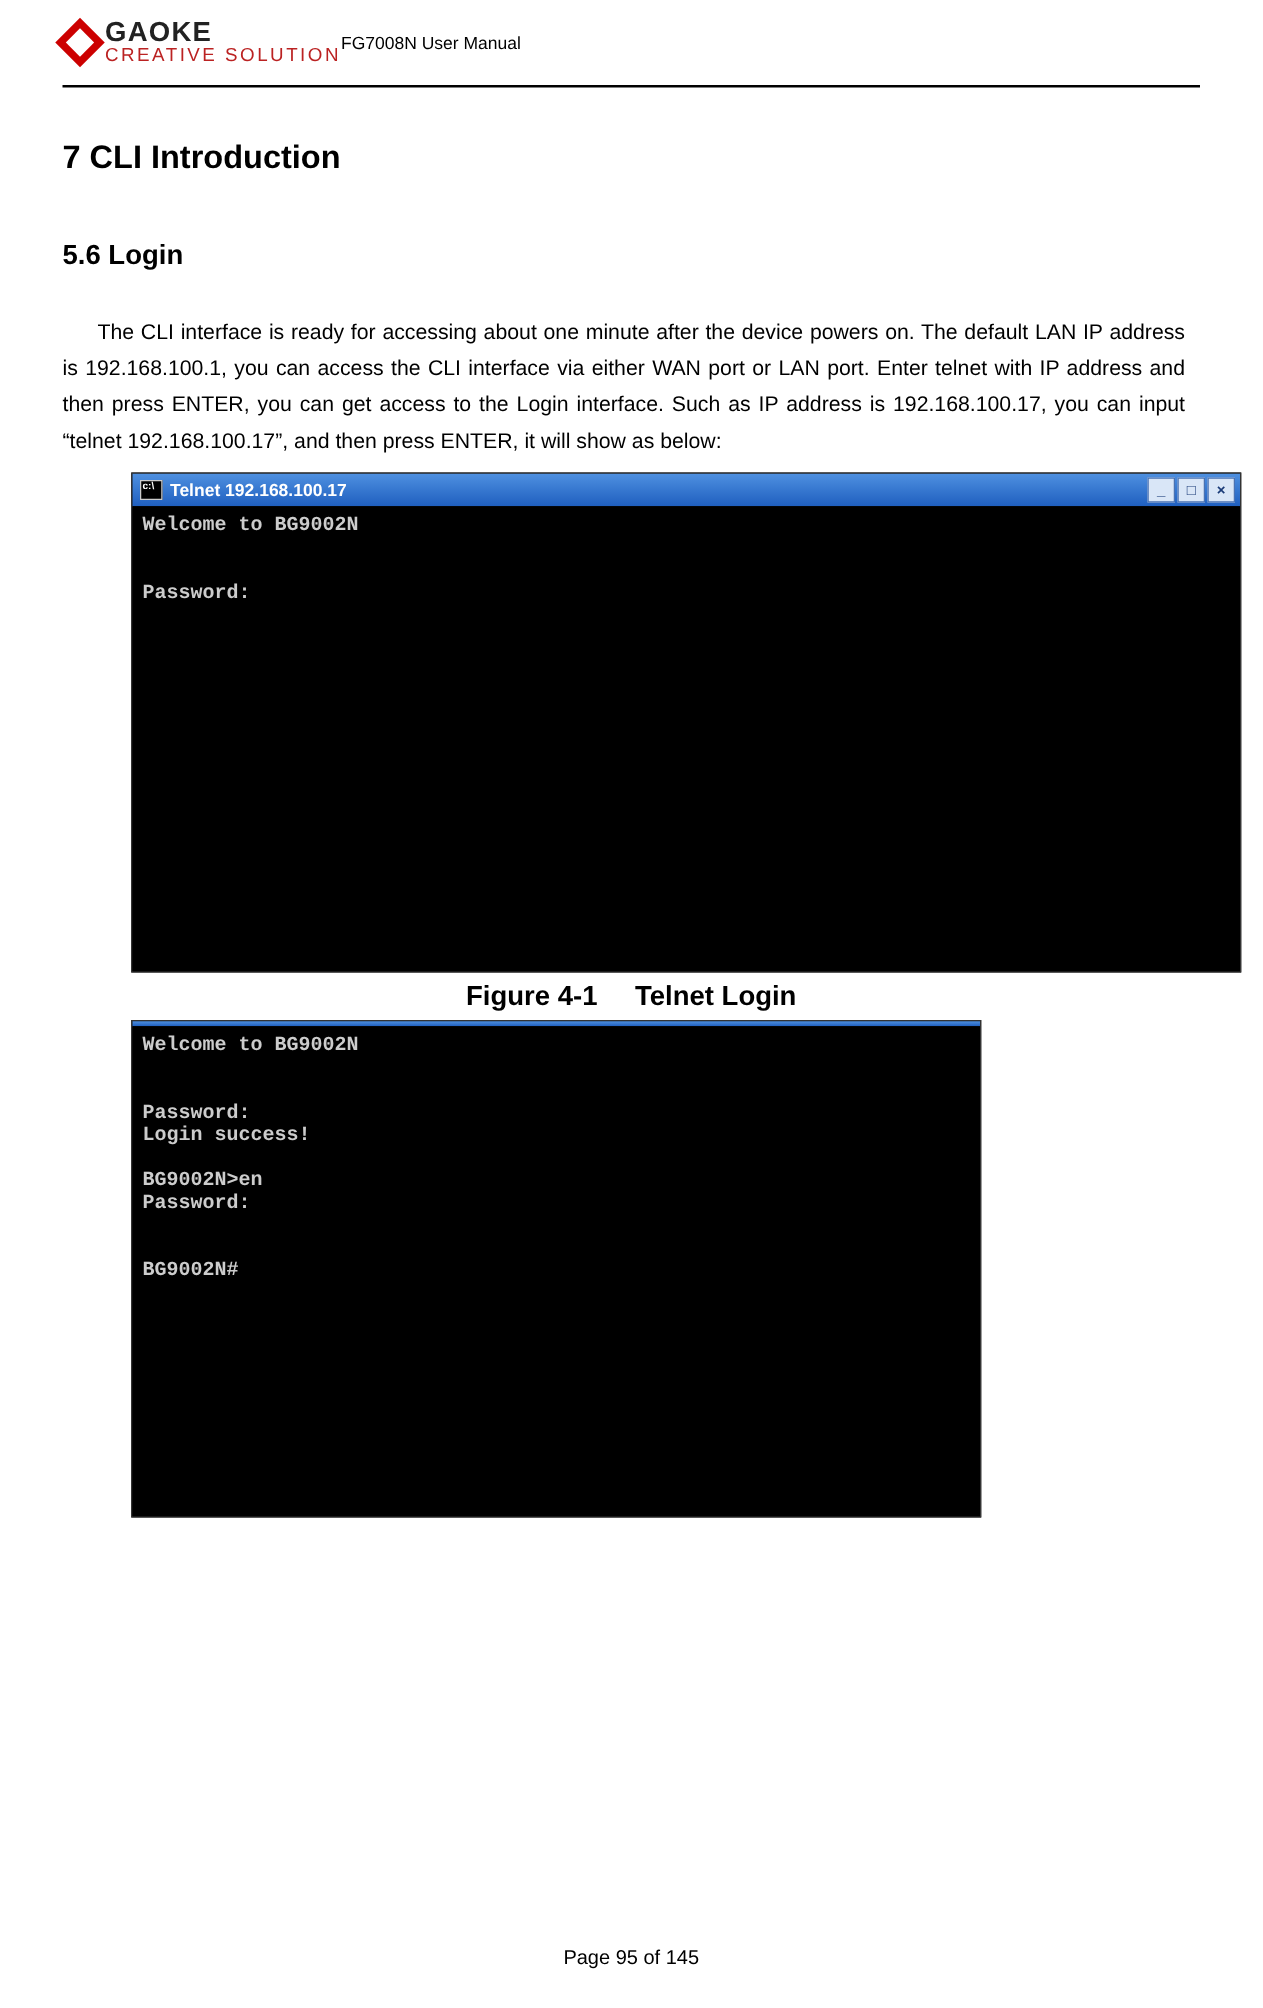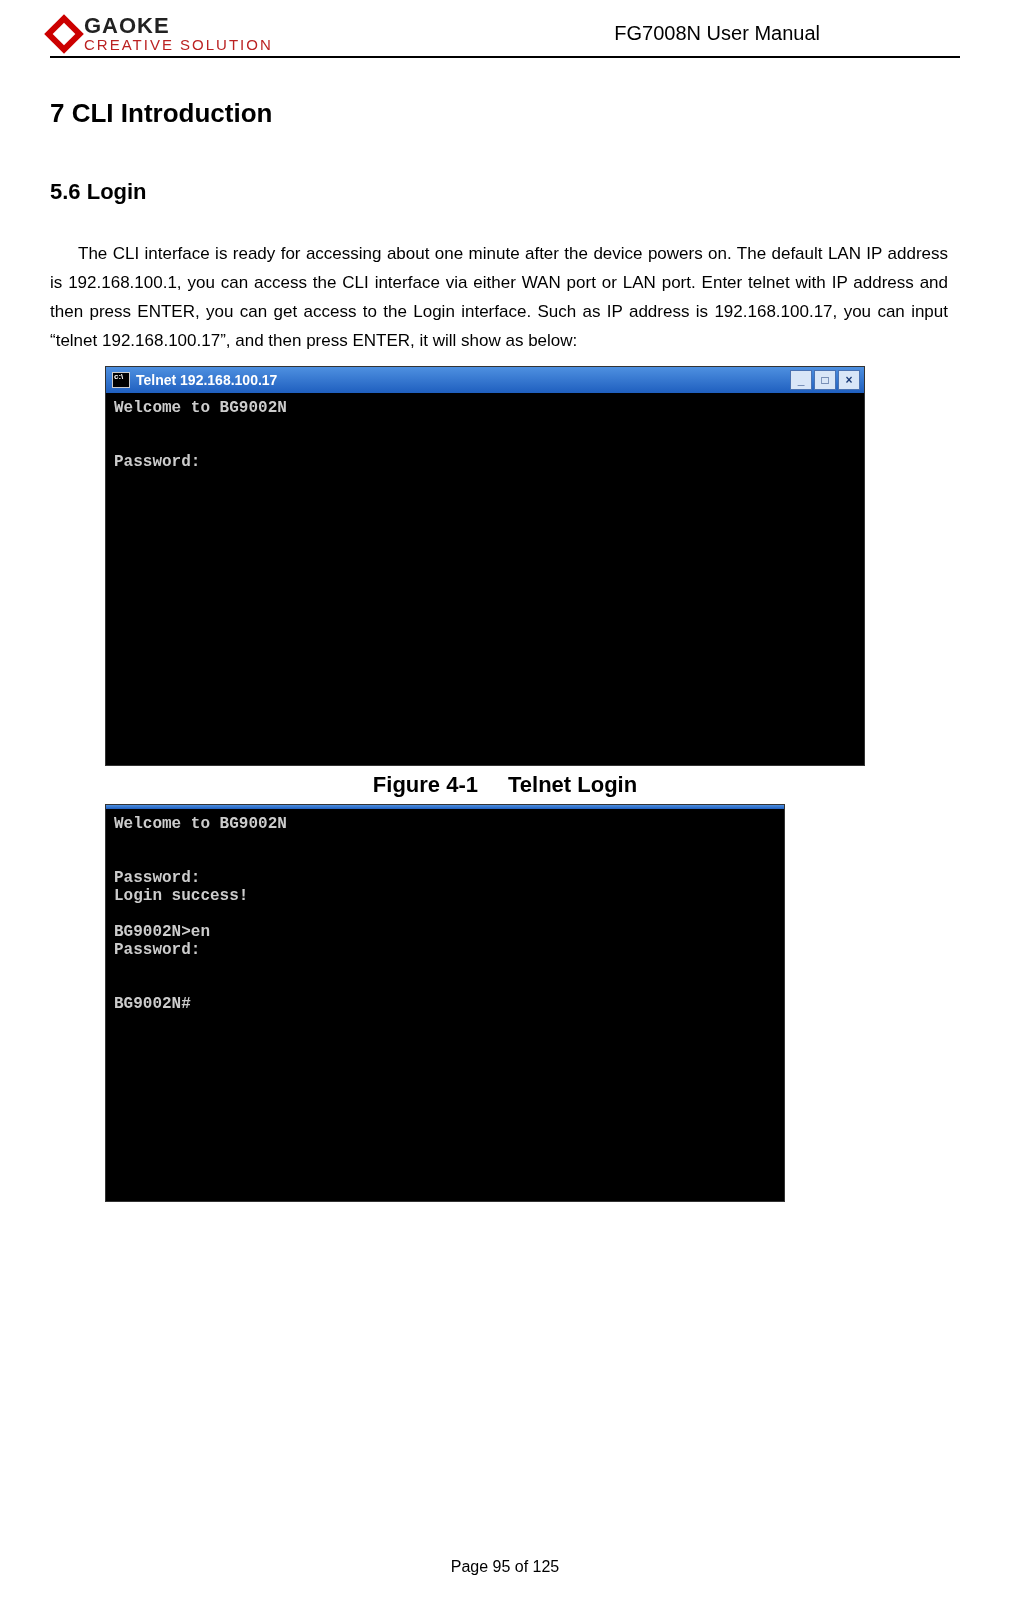--- a/index.html
+++ b/index.html
@@ -14,21 +14,21 @@
     min-height: 1606px;
     margin: 0 auto;
     box-sizing: border-box;
     padding: 15px 50px 30px 50px;
     position: relative;
   }
   .header-row {
     display: flex;
     align-items: center;
     justify-content: space-between;
-    padding-bottom: 4px;
+    padding-bottom: 16px;
   }
   .logo {
     display: flex;
     align-items: center;
     gap: 6px;
   }
   .logo-mark {
     width: 28px;
     height: 28px;
     background: #c00;
@@ -52,22 +52,22 @@
     font-weight: 700;
     letter-spacing: 1px;
     color: #222;
   }
   .logo-tag {
     font-size: 15px;
     letter-spacing: 2px;
     color: #b22;
   }
   .header-title {
-    font-size: 20px;
-    text-align: right;
+    font-size: 14px;
+    text-align: left;
     flex: 1;
   }
   .hr {
     border: 0;
     border-top: 2px solid #000;
     margin: 0 0 40px 0;
   }
   .h1 {
     font-size: 26px;
     font-weight: 700;
@@ -91,21 +91,21 @@
   .fig-caption {
     text-align: center;
     font-size: 22px;
     font-weight: 700;
     margin: 6px 0 6px 0;
   }
   .fig-caption .sp { display:inline-block; width:30px; }
 
   
   .win1 {
-    width: 760px;
+    width: 888px;
     border: 1px solid #333;
     box-sizing: border-box;
     background: #000;
   }
   .titlebar {
     height: 26px;
     background: linear-gradient(#4e90e0, #1f5fbf);
     display: flex;
     align-items: center;
     justify-content: space-between;
@@ -222,14 +222,14 @@
 Login success!
 
 BG9002N&gt;en
 Password:
 
 
 BG9002N#</div>
     </div>
   </div>
 
-  <div class="footer">Page 95 of 125</div>
+  <div class="footer">Page 95 of 145</div>
 </div>
 
 </body></html>

